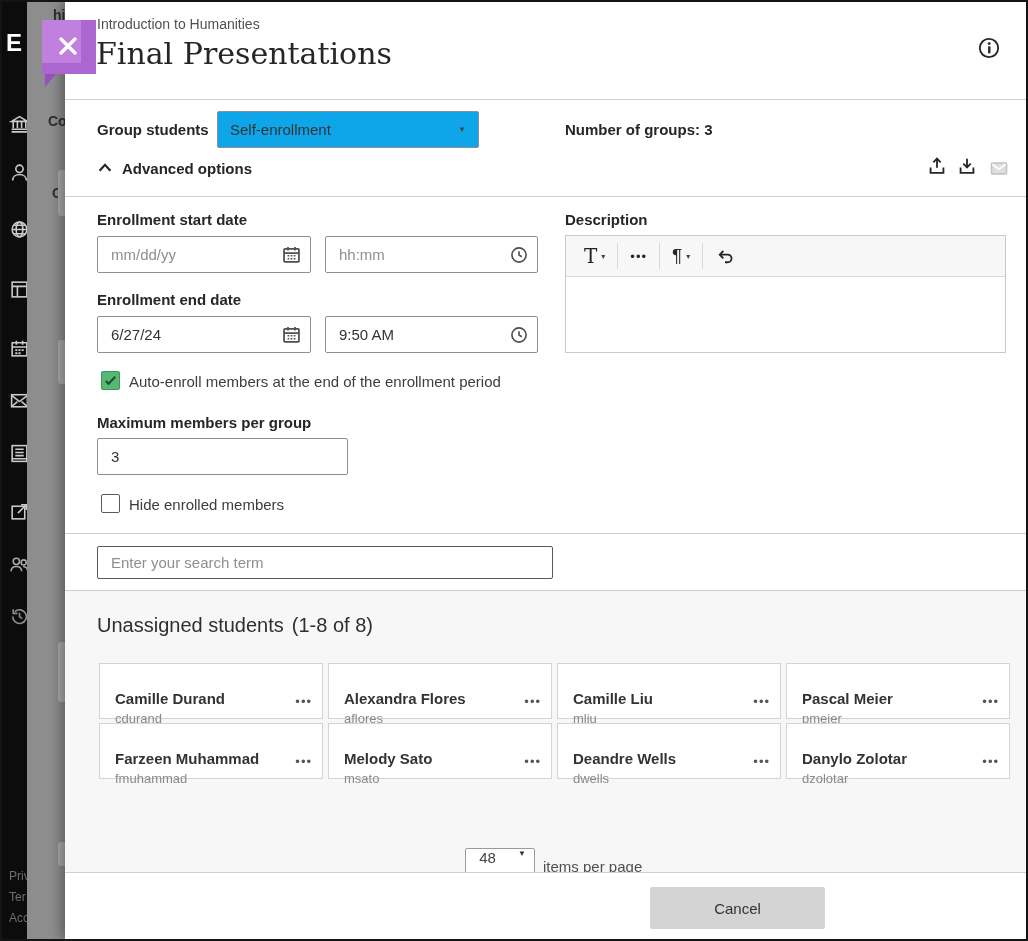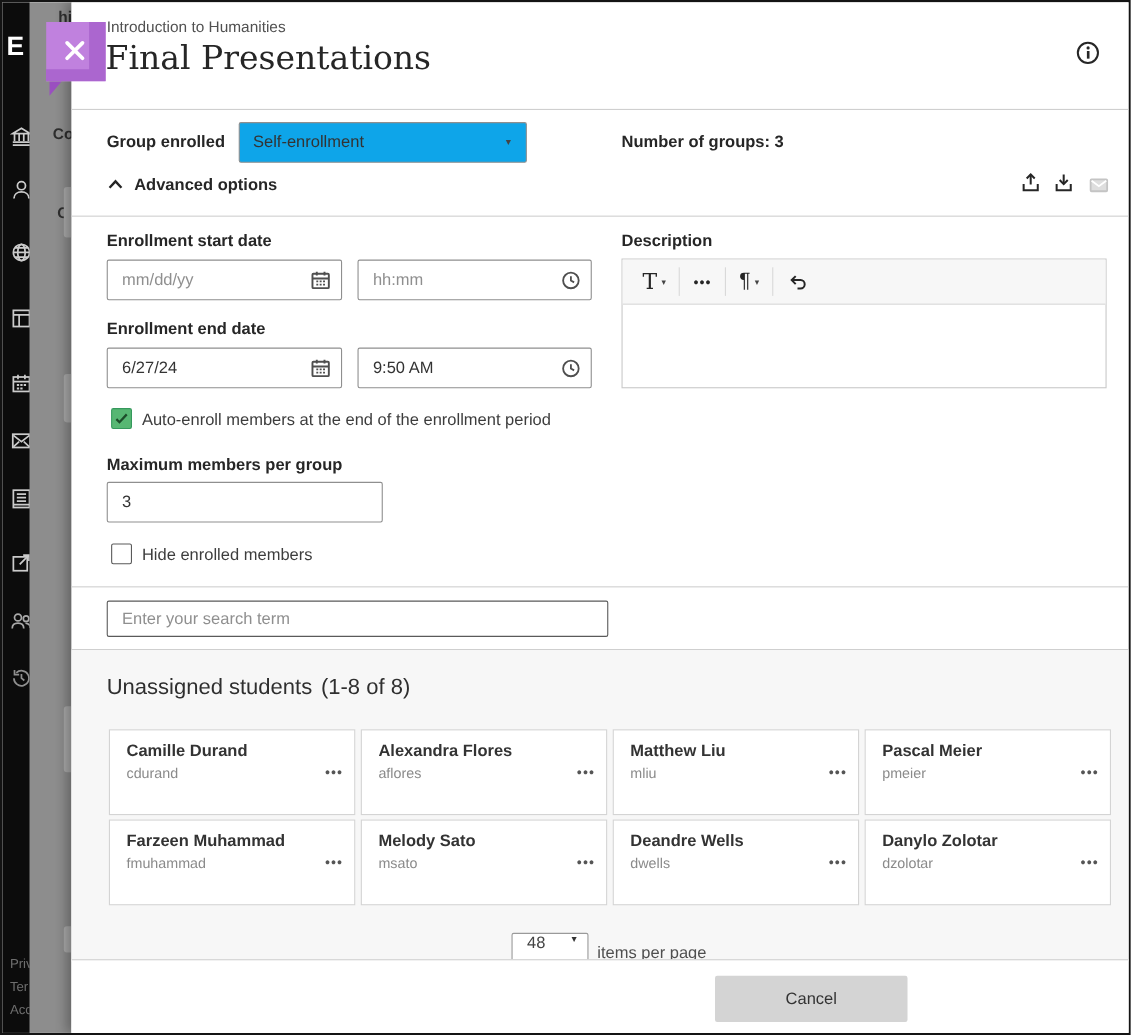--- a/index.html
+++ b/index.html
@@ -79,22 +79,22 @@
   .ed-btn .mini { font-size:8px; color:#444; }
   .ed-sep { width:1px; height:26px; background:#d9d9d9; }
   .ed-body { height:76px; cursor:text; }
 
   .students { position:absolute; left:0; top:589px; width:961px; height:283px;
               background:#f7f7f7; }
   .stu-head { position:absolute; left:32px; top:23px; font-size:20px; color:#2f2f2f; }
   .stu-head .rng { margin-left:8px; }
   .cards { position:absolute; left:34px; top:72px; width:913px;
            display:grid; grid-template-columns:repeat(4,224px); gap:4px 5px; }
-  .card { height:78px; background:#fff; border:1px solid #d4d4d4; position:relative;
-          padding:10px 34px 0 15px; }
+  .card { height:56px; background:#fff; border:1px solid #d4d4d4; position:relative;
+          padding:26px 34px 0 15px; }
   .card .nm { font-size:15px; font-weight:700; color:#333; white-space:nowrap; }
   .card .un { font-size:13px; color:#8a8a8a; margin-top:4px; }
   .kebab { position:absolute; right:10px; top:30px; color:#555; font-size:13px;
            letter-spacing:1px; cursor:pointer; }
 
   .pager { position:absolute; left:400px; top:846px; width:70px; height:34px;
            border:1px solid #9a9a9a; border-radius:2px; background:#fff;
            display:flex; align-items:flex-start; cursor:pointer; }
   .pager .v { flex:1; display:flex; align-items:center; justify-content:center;
               font-size:15px; color:#444; }
@@ -184,21 +184,21 @@
 
     <div class="course">Introduction to Humanities</div>
     <div class="title">Final Presentations</div>
     <svg class="info-ic" width="22" height="22" viewBox="0 0 24 24">
         <circle cx="12" cy="12" r="10" fill="none" stroke="#262626" stroke-width="2"></circle>
         <circle cx="12.2" cy="7.2" r="1.6" fill="#262626"></circle>
         <rect x="11" y="10.2" width="2.6" height="7.6" fill="#262626"></rect>
       </svg>
     <div class="hr" style="top:97px"></div>
 
-    <div class="blabel" style="left:32px; top:119px;">Group enrolled</div>
+    <div class="blabel" style="left:32px; top:119px;">Group students</div>
     <div class="sel" style="left:152px; top:109px; width:262px;">
       <span>Self-enrollment</span>
       <span class="caret">▼</span>
     </div>
     <div class="blabel" style="left:500px; top:119px;">Number of groups: 3</div>
 
     <div class="adv-row">
       <svg width="18" height="18" viewBox="0 0 20 20">
           <path d="M4 13l6-6.5 6 6.5" fill="none" stroke="#262626" stroke-width="2.4"></path>
         </svg>
@@ -299,21 +299,21 @@
           <div class="nm">Camille Durand</div>
           <div class="un">cdurand</div>
           <div class="kebab">•••</div>
         </div>
         <div class="card">
           <div class="nm">Alexandra Flores</div>
           <div class="un">aflores</div>
           <div class="kebab">•••</div>
         </div>
         <div class="card">
-          <div class="nm">Matthew Liu</div>
+          <div class="nm">Camille Liu</div>
           <div class="un">mliu</div>
           <div class="kebab">•••</div>
         </div>
         <div class="card">
           <div class="nm">Pascal Meier</div>
           <div class="un">pmeier</div>
           <div class="kebab">•••</div>
         </div>
         <div class="card">
           <div class="nm">Farzeen Muhammad</div>

